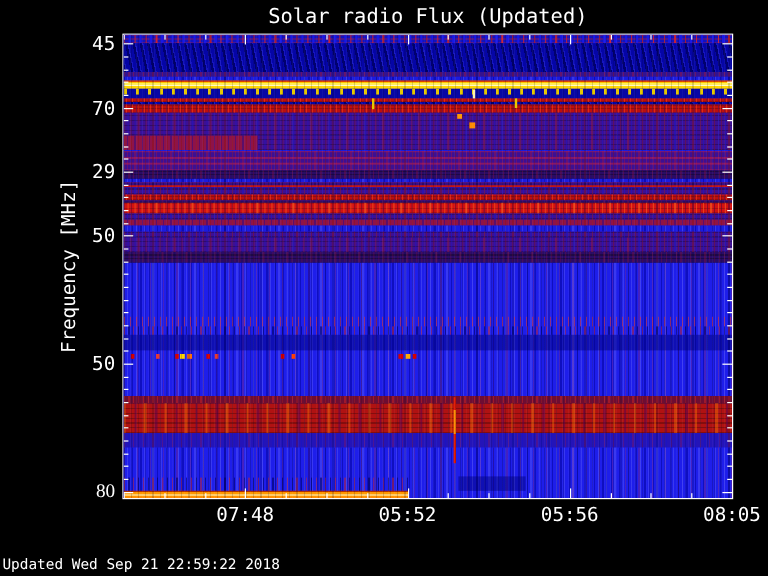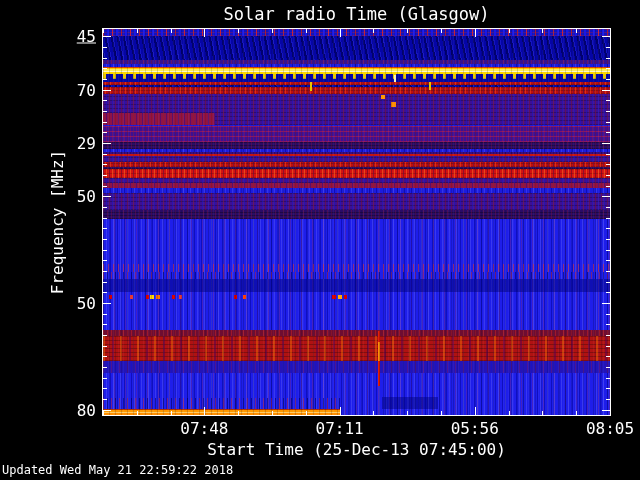--- a/index.html
+++ b/index.html
@@ -85,21 +85,21 @@
   
   #y-labels{position:absolute;left:0;top:29px;width:98px;height:386px;}
   .ylabel-num{position:absolute;right:2px;transform:translateY(-50%);font-size:16px;}
   #x-labels{position:absolute;left:103px;top:419px;width:507px;height:18px;}
   .xlabel{position:absolute;transform:translateX(-50%);font-size:16px;}
 </style>
 </head>
 <body>
 
 <div id="screen">
-  <div id="title" class="txt">Solar radio Time (Glasgow)</div>
+  <div id="title" class="txt">Solar radio Flux (Updated)</div>
   <div id="y-axis-title" class="txt">Frequency [MHz]</div>
 
   <div id="plot-frame">
     <div id="plot-area">
       <div id="streaks"></div>
       <div id="tick-rail-top" class="rail">
           <div class="xtick" style="left: 0%;"></div>
           <div class="xtick" style="left: 6.66667%;"></div>
           <div class="xtick" style="left: 13.3333%;"></div>
           <div class="xtick major" style="left: 20%;"></div>
@@ -260,29 +260,28 @@
         <div class="feat" style="left: calc(15.2% - 1.5px); width: 3px; top: 68.7845%; height: 1.24309%; background: rgb(229, 57, 53); z-index: 30;"></div>
         <div class="feat" style="left: calc(26.2% - 1.5px); width: 3px; top: 68.7845%; height: 1.24309%; background: rgb(213, 0, 0); z-index: 30;"></div>
         <div class="feat" style="left: calc(28% - 1.5px); width: 3px; top: 68.7845%; height: 1.24309%; background: rgb(255, 61, 0); z-index: 30;"></div>
         <div class="feat" style="left: calc(45.5% - 2px); width: 4px; top: 68.7845%; height: 1.24309%; background: rgb(213, 0, 0); z-index: 30;"></div>
         <div class="feat" style="left: calc(46.8% - 2px); width: 4px; top: 68.7845%; height: 1.24309%; background: rgb(255, 171, 0); z-index: 30;"></div>
         <div class="feat" style="left: calc(47.8% - 1.5px); width: 3px; top: 68.7845%; height: 1.24309%; background: rgb(213, 0, 0); z-index: 30;"></div>
       </div>
   </div>
 
   <div id="y-labels">
-      <div class="ylabel-num" style="top: 1.9337%; text-decoration: underline;">45</div>
+      <div class="ylabel-num" style="top: 1.9337%;">45</div>
       <div class="ylabel-num" style="top: 15.7459%;">70</div>
       <div class="ylabel-num" style="top: 29.558%;">29</div>
       <div class="ylabel-num" style="top: 43.3702%;">50</div>
       <div class="ylabel-num" style="top: 70.9945%;">50</div>
-      <div class="ylabel-num" style="top: 98.6188%;">80</div>
+      <div class="ylabel-num" style="top: 98.6188%; font-family: Liberation Serif, serif;">80</div>
     </div>
   <div id="x-labels">
       <div class="xlabel" style="left: 20%;">07:48</div>
-      <div class="xlabel" style="left: 46.6667%;">07:11</div>
+      <div class="xlabel" style="left: 46.6667%;">05:52</div>
       <div class="xlabel" style="left: 73.3333%;">05:56</div>
       <div class="xlabel" style="left: 100%;">08:05</div>
     </div>
 
-  <div id="x-axis-title" class="txt">Start Time (25-Dec-13 07:45:00)</div>
-  <div id="updated" class="txt">Updated Wed May 21 22:59:22 2018</div>
+  <div id="updated" class="txt">Updated Wed Sep 21 22:59:22 2018</div>
 </div>
 
 </body></html>

